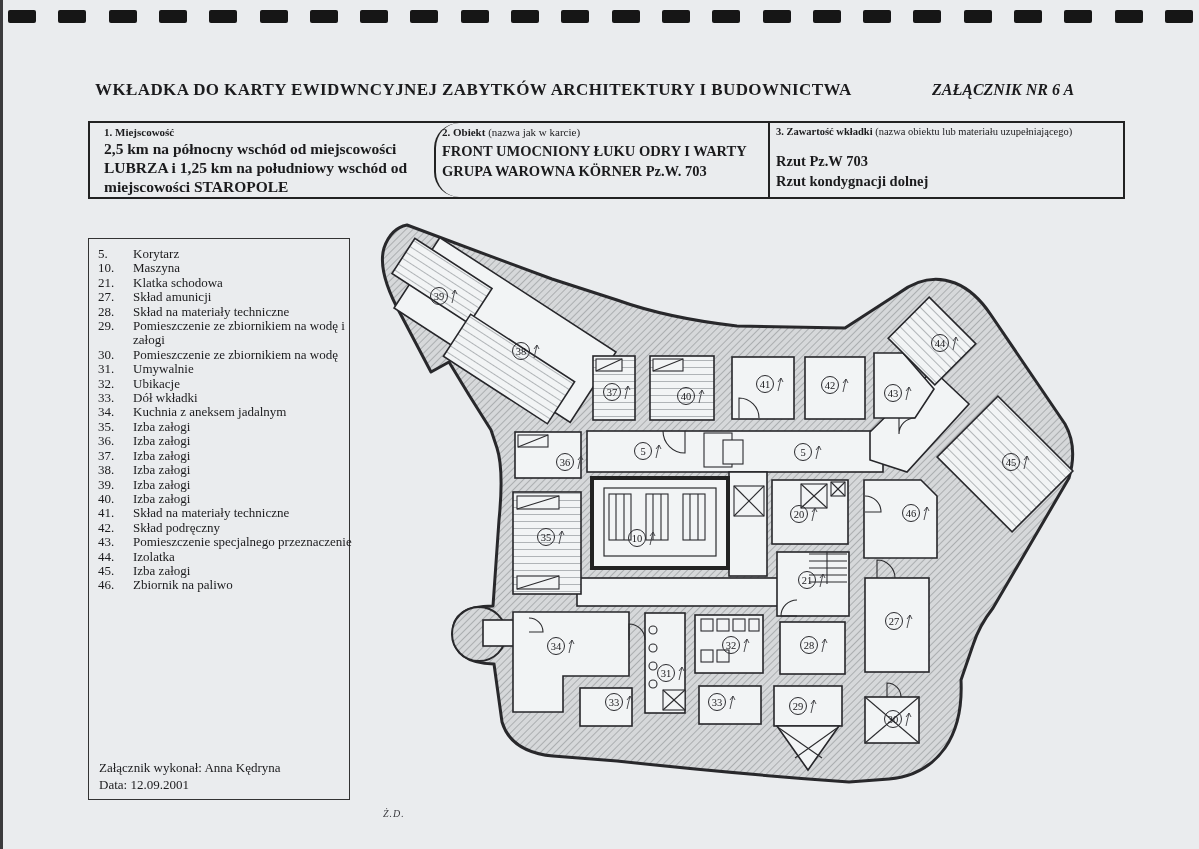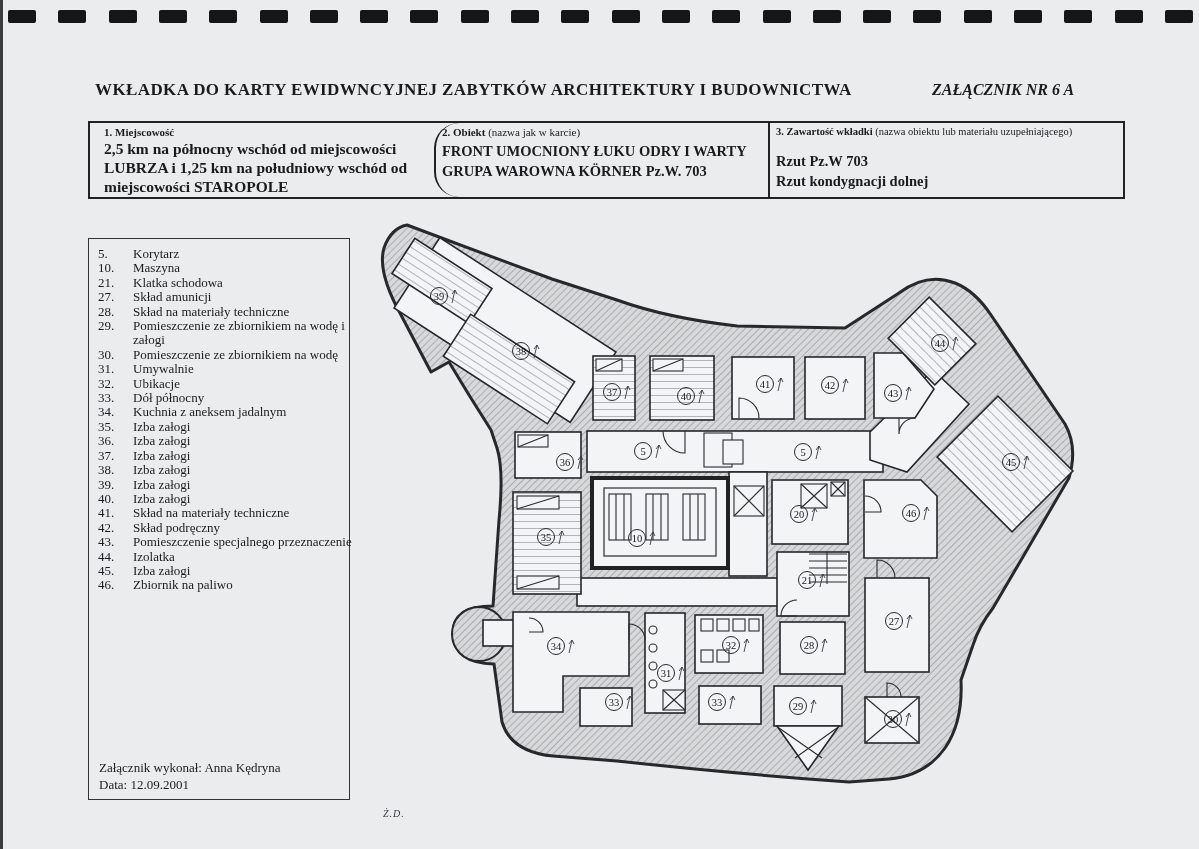--- a/index.html
+++ b/index.html
@@ -132,21 +132,21 @@
         <div class="legend-row">
           <span class="legend-no">31.</span>
           <span class="legend-txt">Umywalnie</span>
         </div>
         <div class="legend-row">
           <span class="legend-no">32.</span>
           <span class="legend-txt">Ubikacje</span>
         </div>
         <div class="legend-row">
           <span class="legend-no">33.</span>
-          <span class="legend-txt">Dół północny</span>
+          <span class="legend-txt">Dół wkładki</span>
         </div>
         <div class="legend-row">
           <span class="legend-no">34.</span>
           <span class="legend-txt">Kuchnia z aneksem jadalnym</span>
         </div>
         <div class="legend-row">
           <span class="legend-no">35.</span>
           <span class="legend-txt">Izba załogi</span>
         </div>
         <div class="legend-row">

